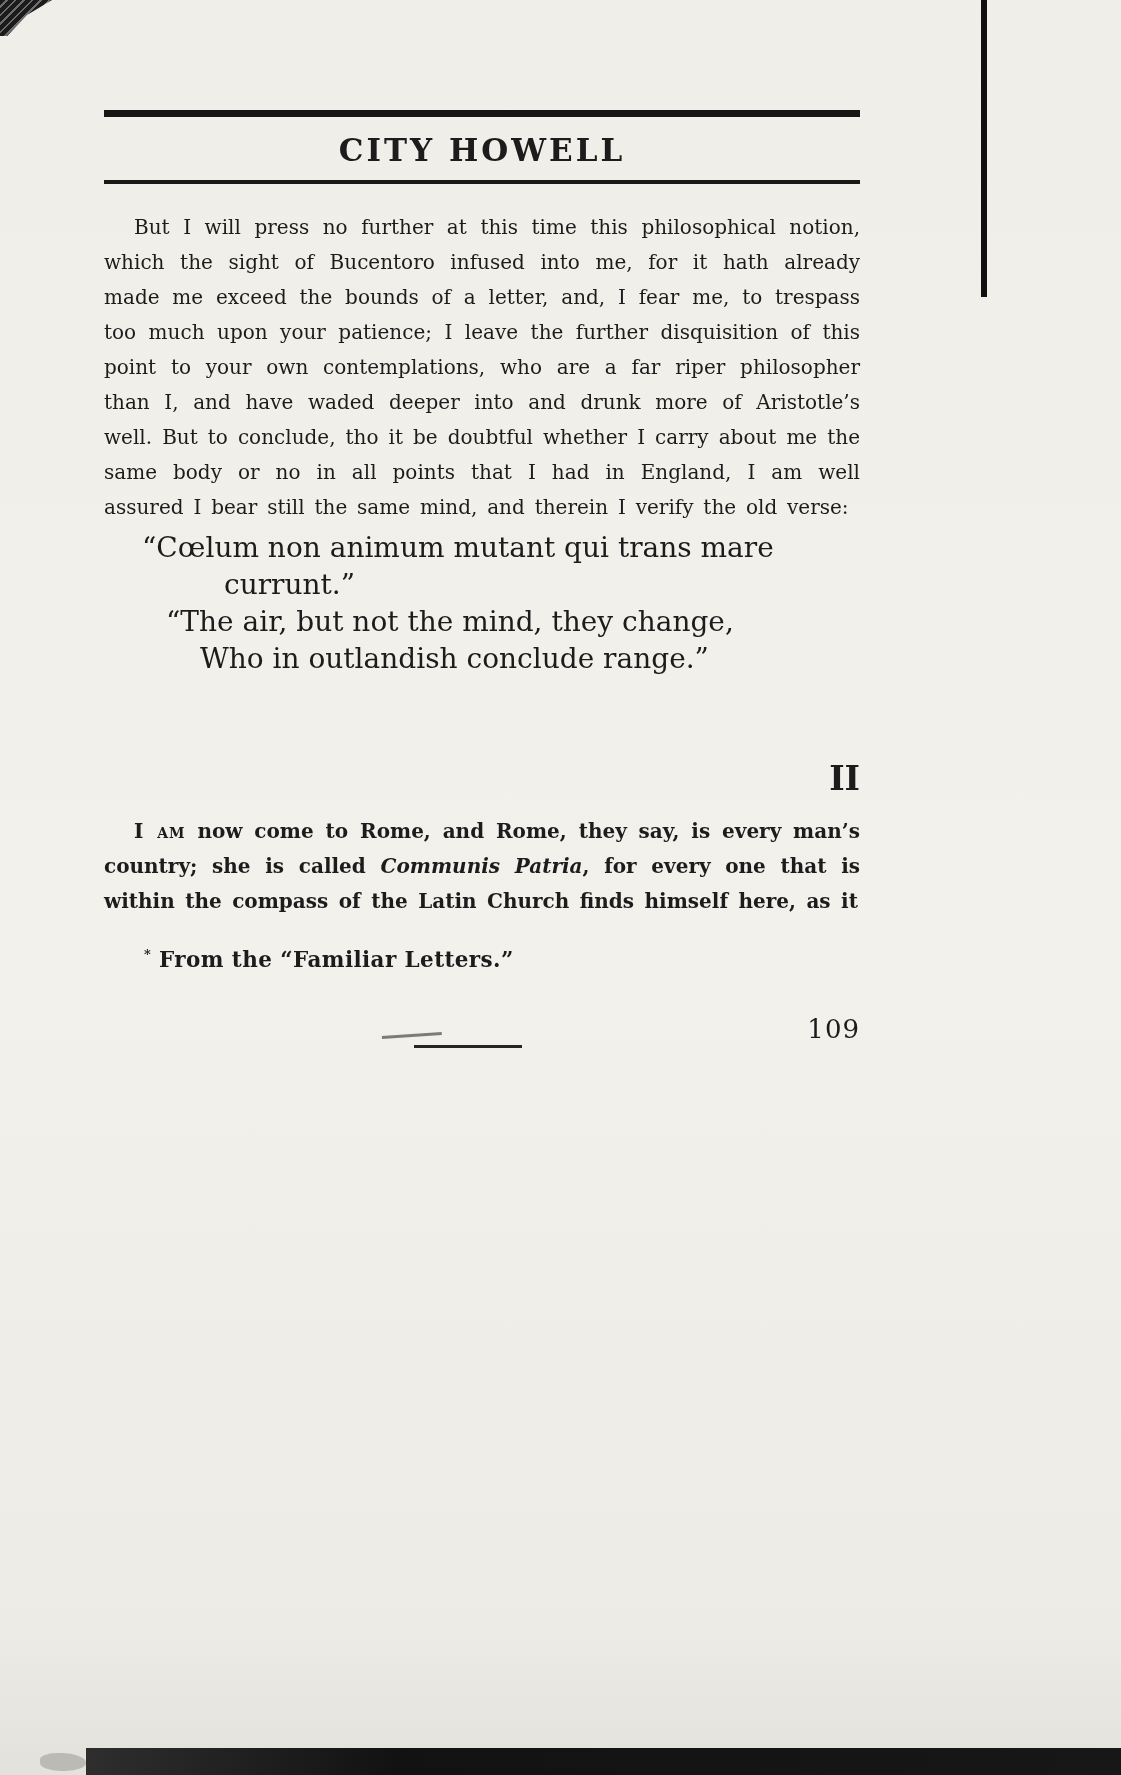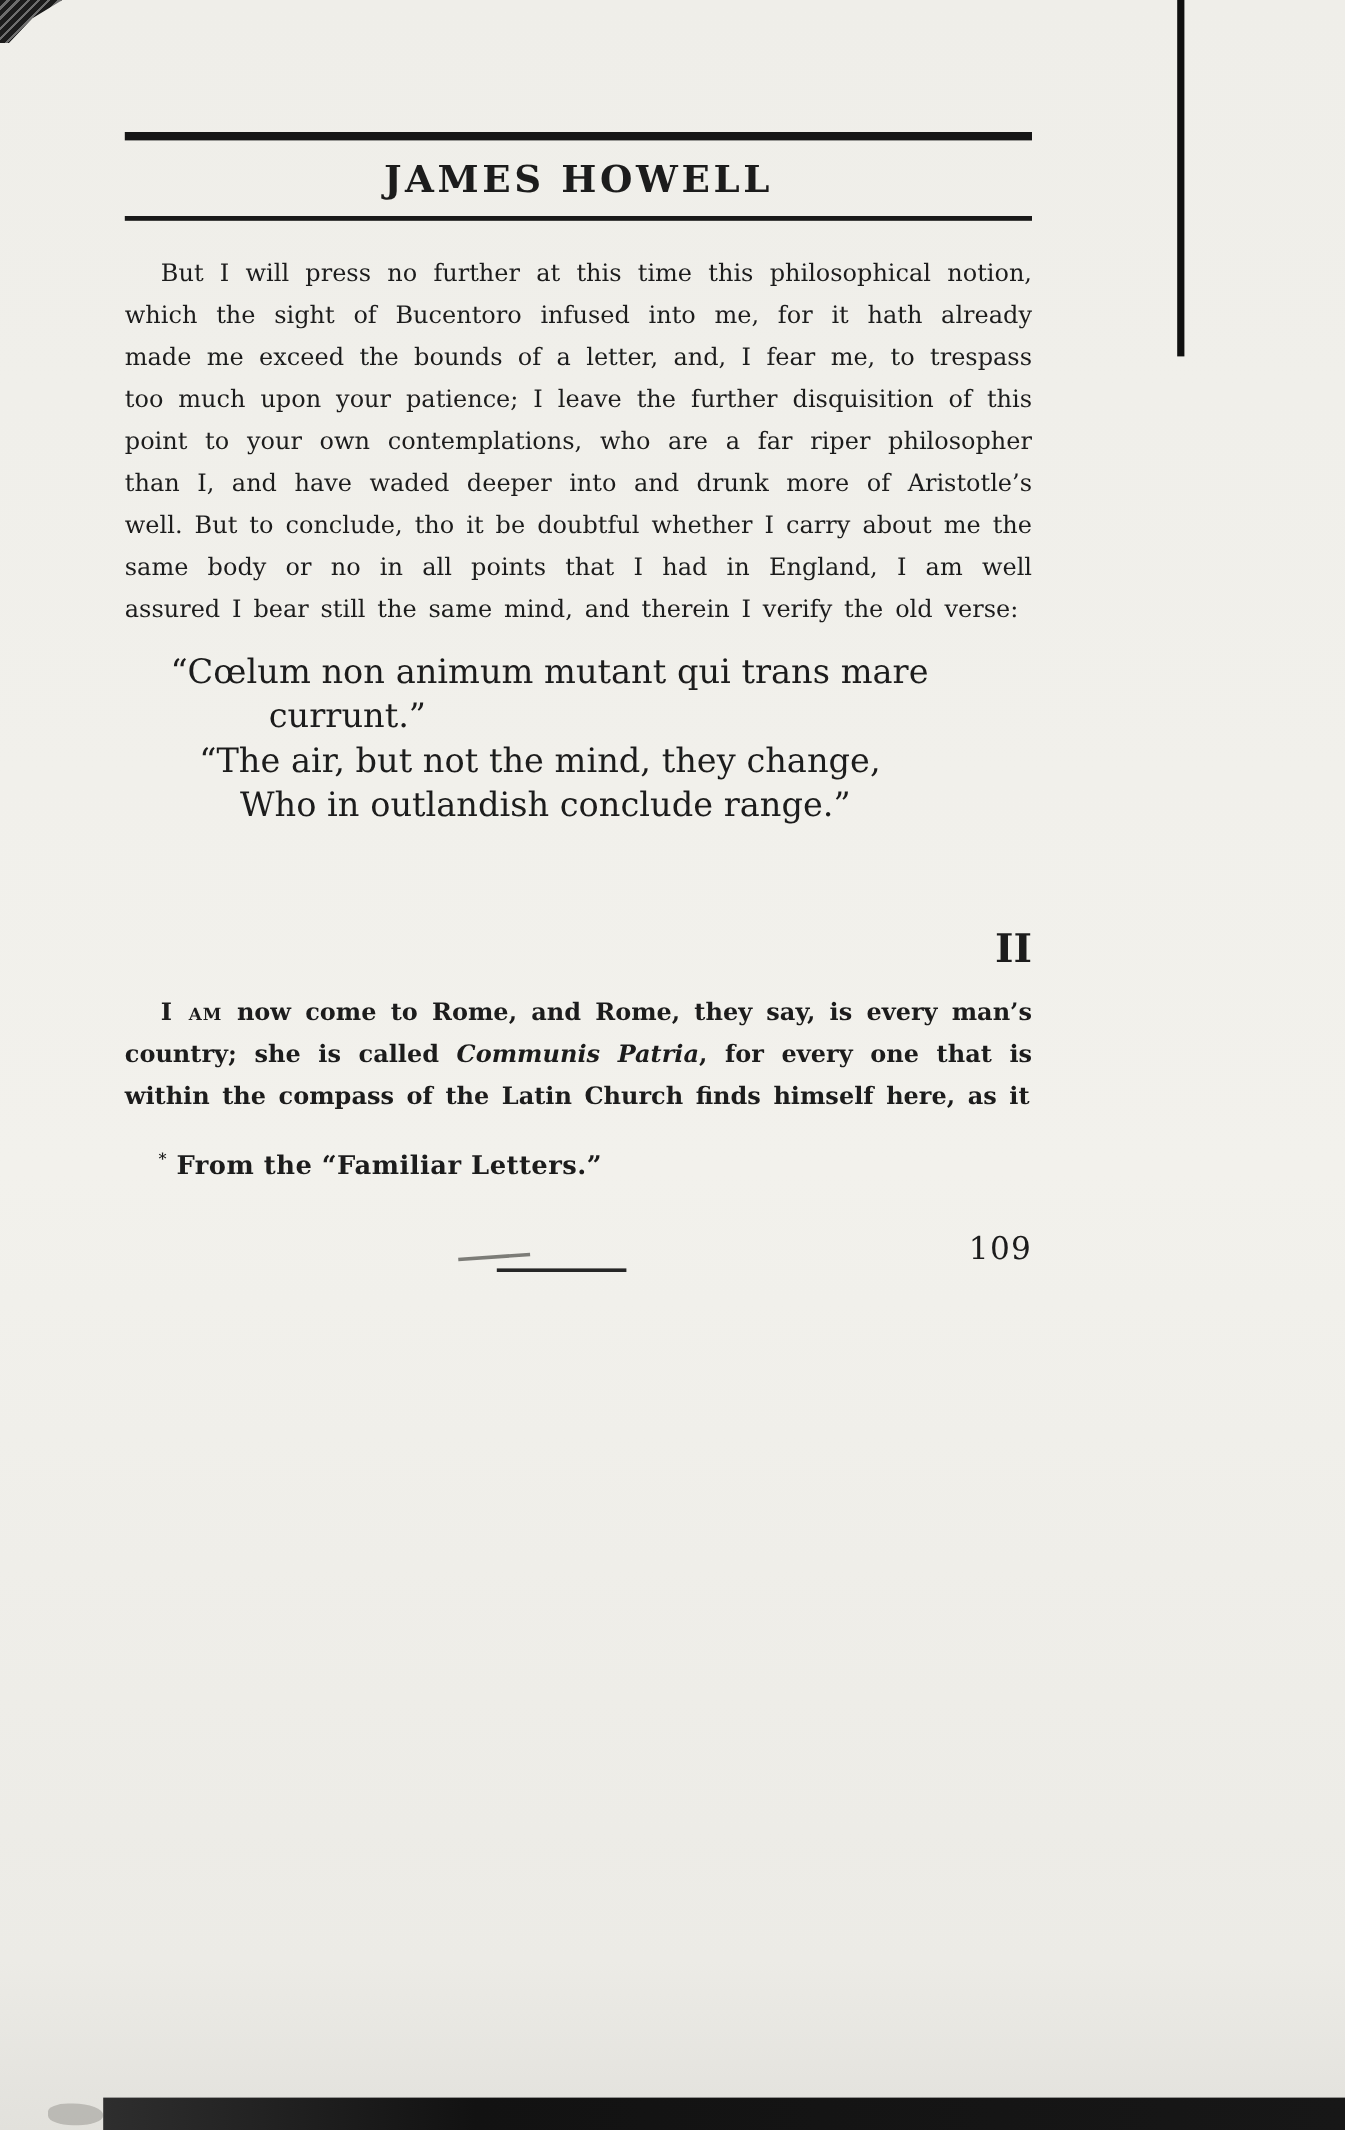--- a/index.html
+++ b/index.html
@@ -40,41 +40,41 @@
     text-align:center; font-weight:bold; font-size:31px; letter-spacing:3px;
     padding:15px 0 12px;
   }
   .rule-mid{ height:4px; background:#191919; }
 
   p.body{
     font-size:20px; line-height:35px; text-align:justify;
     word-spacing:3.5px;
   }
   .p1{ margin-top:26px; text-indent:30px; }
-  .quote{ margin-top:16px; font-size:28px; line-height:37px; }
+  .quote{ margin-top:4px; font-size:28px; line-height:37px; }
   .quote .ql1{ padding-left:38px; }
   .quote .ql2{ padding-left:120px; }
   .quote .qe1{ padding-left:62px; }
   .quote .qe2{ padding-left:96px; }
   .p2{ margin-top:18px; }
 
   .section-number{
     margin-top:82px; text-align:right; font-size:33px; font-weight:bold;
   }
   .section-title{
     margin-top:26px; text-align:center; font-size:30px; font-weight:bold;
     letter-spacing:1.5px;
   }
   .section-title sup{ font-size:.55em; vertical-align:super; }
   .p3{ margin-top:16px; text-indent:30px;font-weight:bold; }
   .smallcaps{ font-variant:small-caps; letter-spacing:1px; }
   em{ font-style:italic; }
 
   .footnote{
-    margin-top:28px; margin-left:28px;
+    margin-top:28px; margin-left:40px;
     font-size:21.5px; font-weight:bold; letter-spacing:.4px;
   }
   .footnote sup{ font-size:.6em; }
 
   .page-number{
     margin-top:42px; text-align:right; font-size:26px; font-weight:normal;
     letter-spacing:1px; position:relative;
   }
   .page-number-underline{
     width:108px; height:3px; background:#262626; margin:1px auto 0;
@@ -92,21 +92,21 @@
 <div class="page">
 
   <div class="corner-mark"></div>
   <div class="edge-line"></div>
   <div class="bottom-smudge"></div>
   <div class="bottom-bar"></div>
 
   <div class="content">
 
     <div class="rule-top"></div>
-    <div class="header-title">JAMES HOWELL</div>
+    <div class="header-title">CITY HOWELL</div>
     <div class="rule-mid"></div>
 
     <p class="body p1">But I will press no further at this time this philosophical notion, which the sight of Bucentoro infused into me, for it hath already made me exceed the bounds of a letter, and, I fear me, to trespass too much upon your patience; I leave the further disquisition of this point to your own contemplations, who are a far riper philosopher than I, and have waded deeper into and drunk more of Aristotle’s well. But to conclude, tho it be doubtful whether I carry about me the same body or no in all points that I had in England, I am well assured I bear still the same mind, and therein I verify the old verse:</p>
 
     <div class="quote">
       <div class="ql1">“Cœlum non animum mutant qui trans mare</div>
       <div class="ql2">currunt.”</div>
       <div class="qe1">“The air, but not the mind, they change,</div>
       <div class="qe2">Who in outlandish conclude range.”</div>
     </div>

